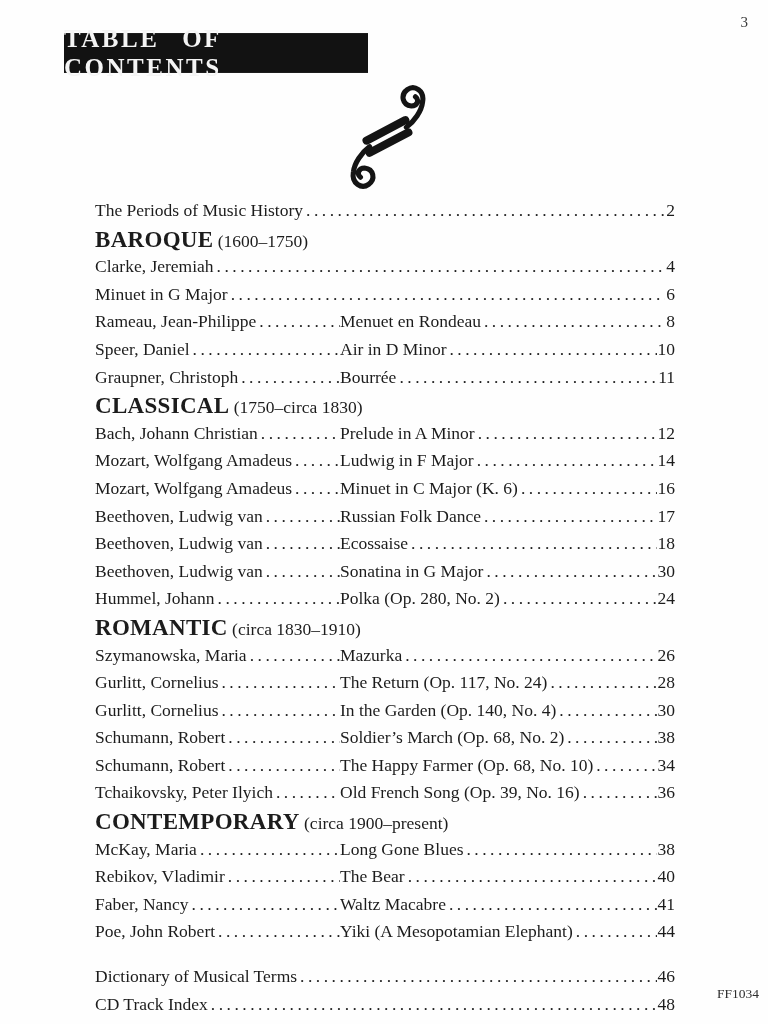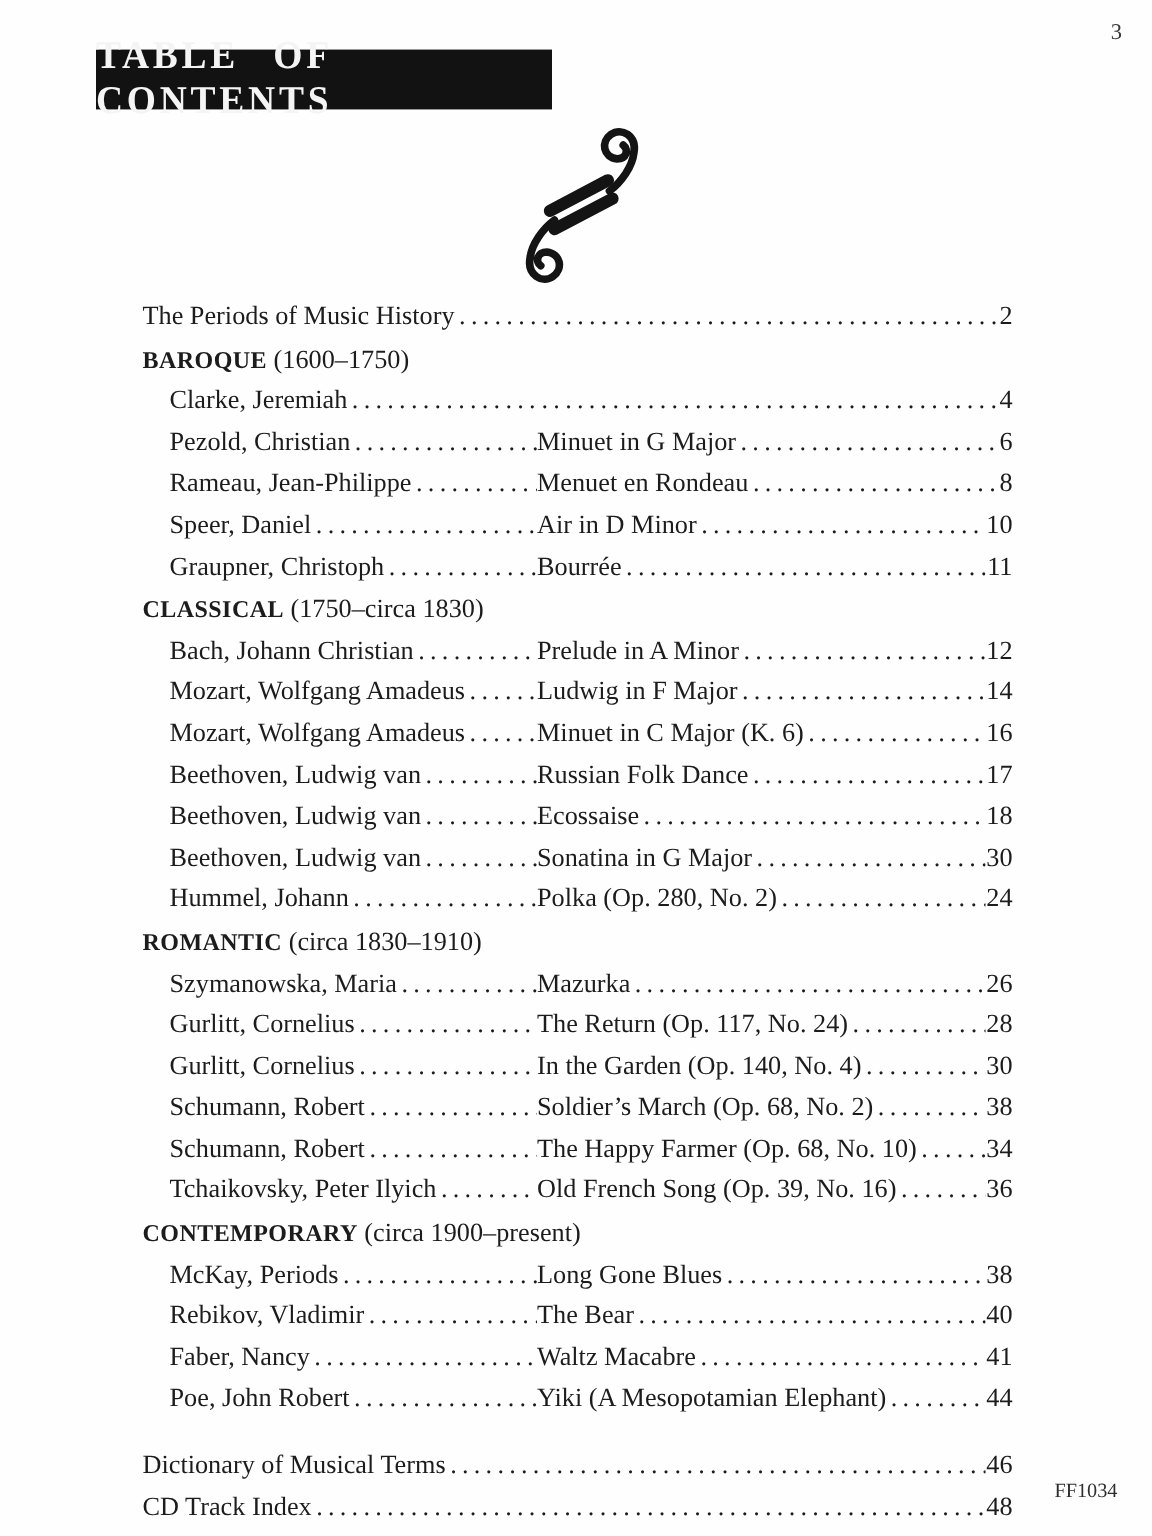--- a/index.html
+++ b/index.html
@@ -26,39 +26,39 @@
   }
   .toc{
     position:absolute;left:95px;top:197px;width:580px;
     font-size:17.5px;
   }
   .row{
     display:flex;align-items:flex-end;
     height:27.6px;line-height:27.6px;white-space:nowrap;
   }
   .c-cell{
-    flex:0 0 245px;display:flex;align-items:baseline;overflow:hidden;margin-left:18px;
+    flex:0 0 245px;display:flex;align-items:baseline;overflow:hidden;
   }
   .leader{
     flex:1 1 auto;overflow:hidden;white-space:nowrap;min-width:8px;
   }
   .leader::after{
     content:"........................................................................................................................";
     letter-spacing:3.5px;margin-left:3px;
   }
   .piece{flex:0 0 auto;}
   .pg{flex:0 0 auto;padding-left:1px;}
   .sec-h{
     height:27.6px;line-height:27.6px;margin-top:1px;
   }
-  .sec-name{font-weight:bold;font-size:16px;letter-spacing:.3px;}
+  .sec-name{font-weight:bold;font-size:23px;letter-spacing:.3px;}
   .sec-range{font-size:17.5px;}
   .closing{margin-top:17px;}
   .footer-code{
-    position:absolute;top:986px;right:23px;
+    position:absolute;top:986px;right:9px;
     font-size:13.5px;color:#2e2e2e;
   }
 </style>
 </head>
 <body>
 
 <div class="corner-num">3</div>
 
 <div class="banner">
   <span>TABLE OF CONTENTS</span>
@@ -84,24 +84,20 @@
     <div class="sec-h"><span class="sec-name">BAROQUE</span><span class="sec-range"> (1600–1750)</span></div>
     <div class="row">
       <span class="c-cell">
         <span>Clarke, Jeremiah</span>
         <span class="leader"></span>
       </span>
       <span class="leader"></span>
       <span class="pg">4</span>
     </div>
     <div class="row">
-      <span class="c-cell">
-        <span>Pezold, Christian</span>
-        <span class="leader"></span>
-      </span>
       <span class="piece">Minuet in G Major</span>
       <span class="leader"></span>
       <span class="pg">6</span>
     </div>
     <div class="row">
       <span class="c-cell">
         <span>Rameau, Jean-Philippe</span>
         <span class="leader"></span>
       </span>
       <span class="piece">Menuet en Rondeau</span>
@@ -241,21 +237,21 @@
         <span>Tchaikovsky, Peter Ilyich</span>
         <span class="leader"></span>
       </span>
       <span class="piece">Old French Song (Op. 39, No. 16)</span>
       <span class="leader"></span>
       <span class="pg">36</span>
     </div>
     <div class="sec-h"><span class="sec-name">CONTEMPORARY</span><span class="sec-range"> (circa 1900–present)</span></div>
     <div class="row">
       <span class="c-cell">
-        <span>McKay, Periods</span>
+        <span>McKay, Maria</span>
         <span class="leader"></span>
       </span>
       <span class="piece">Long Gone Blues</span>
       <span class="leader"></span>
       <span class="pg">38</span>
     </div>
     <div class="row">
       <span class="c-cell">
         <span>Rebikov, Vladimir</span>
         <span class="leader"></span>

